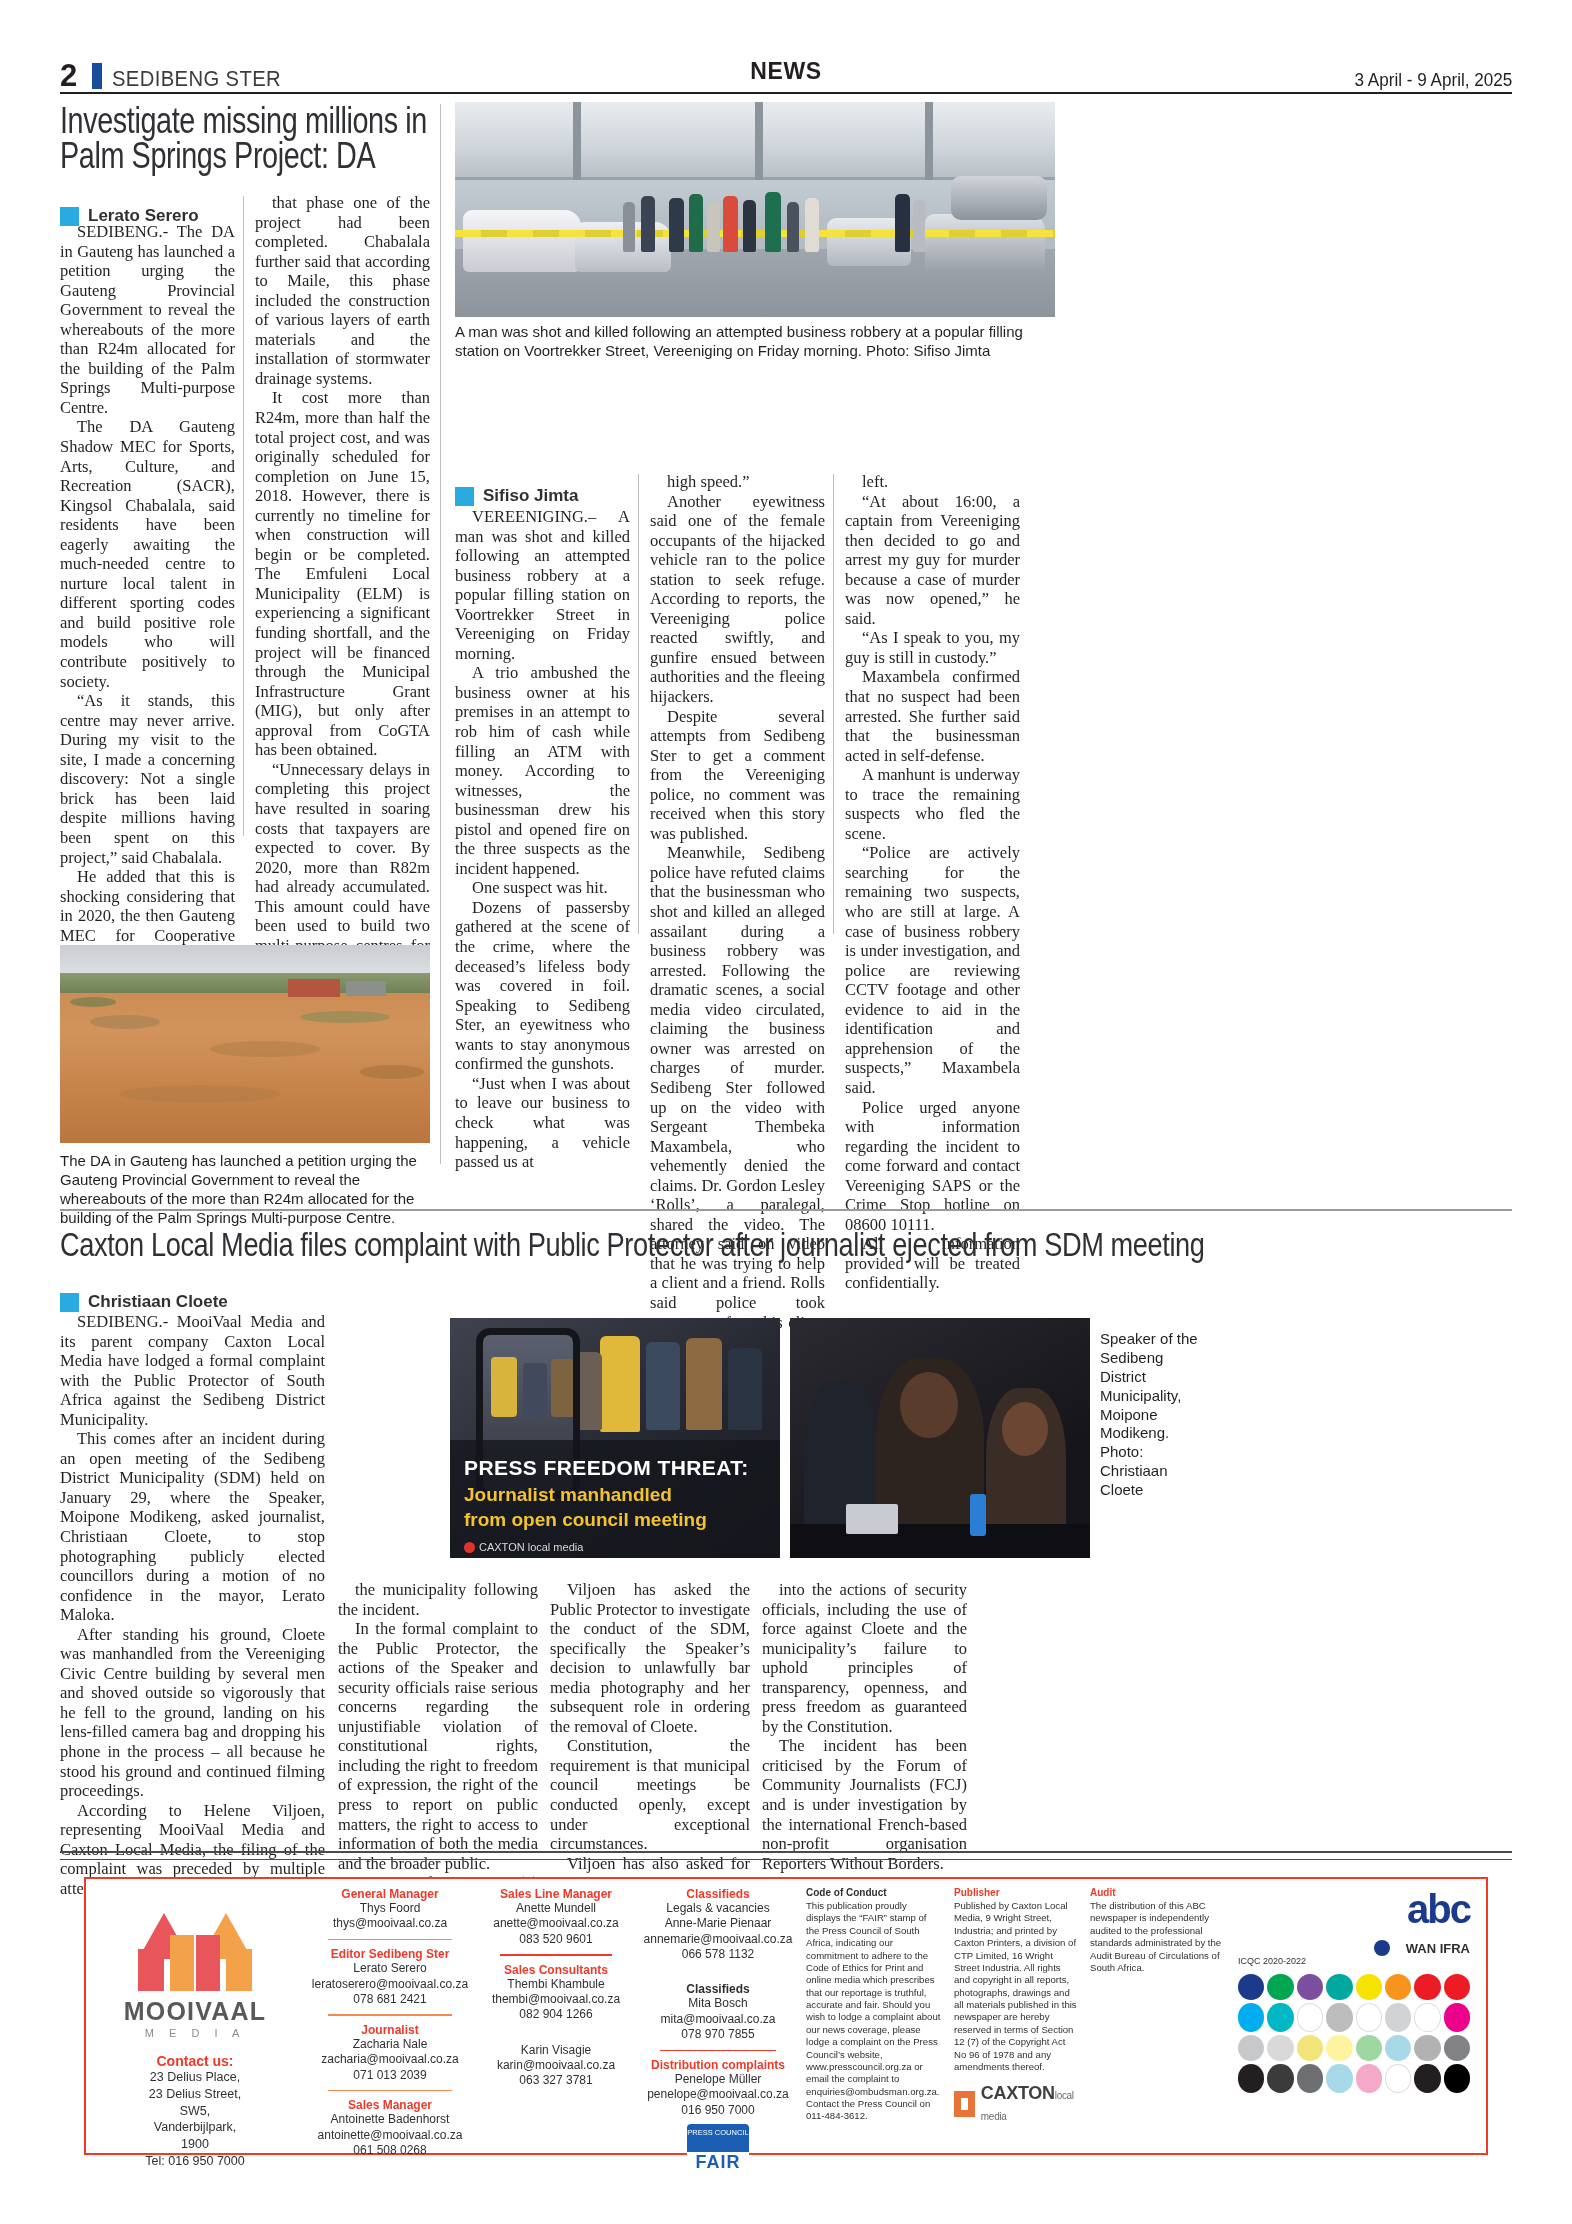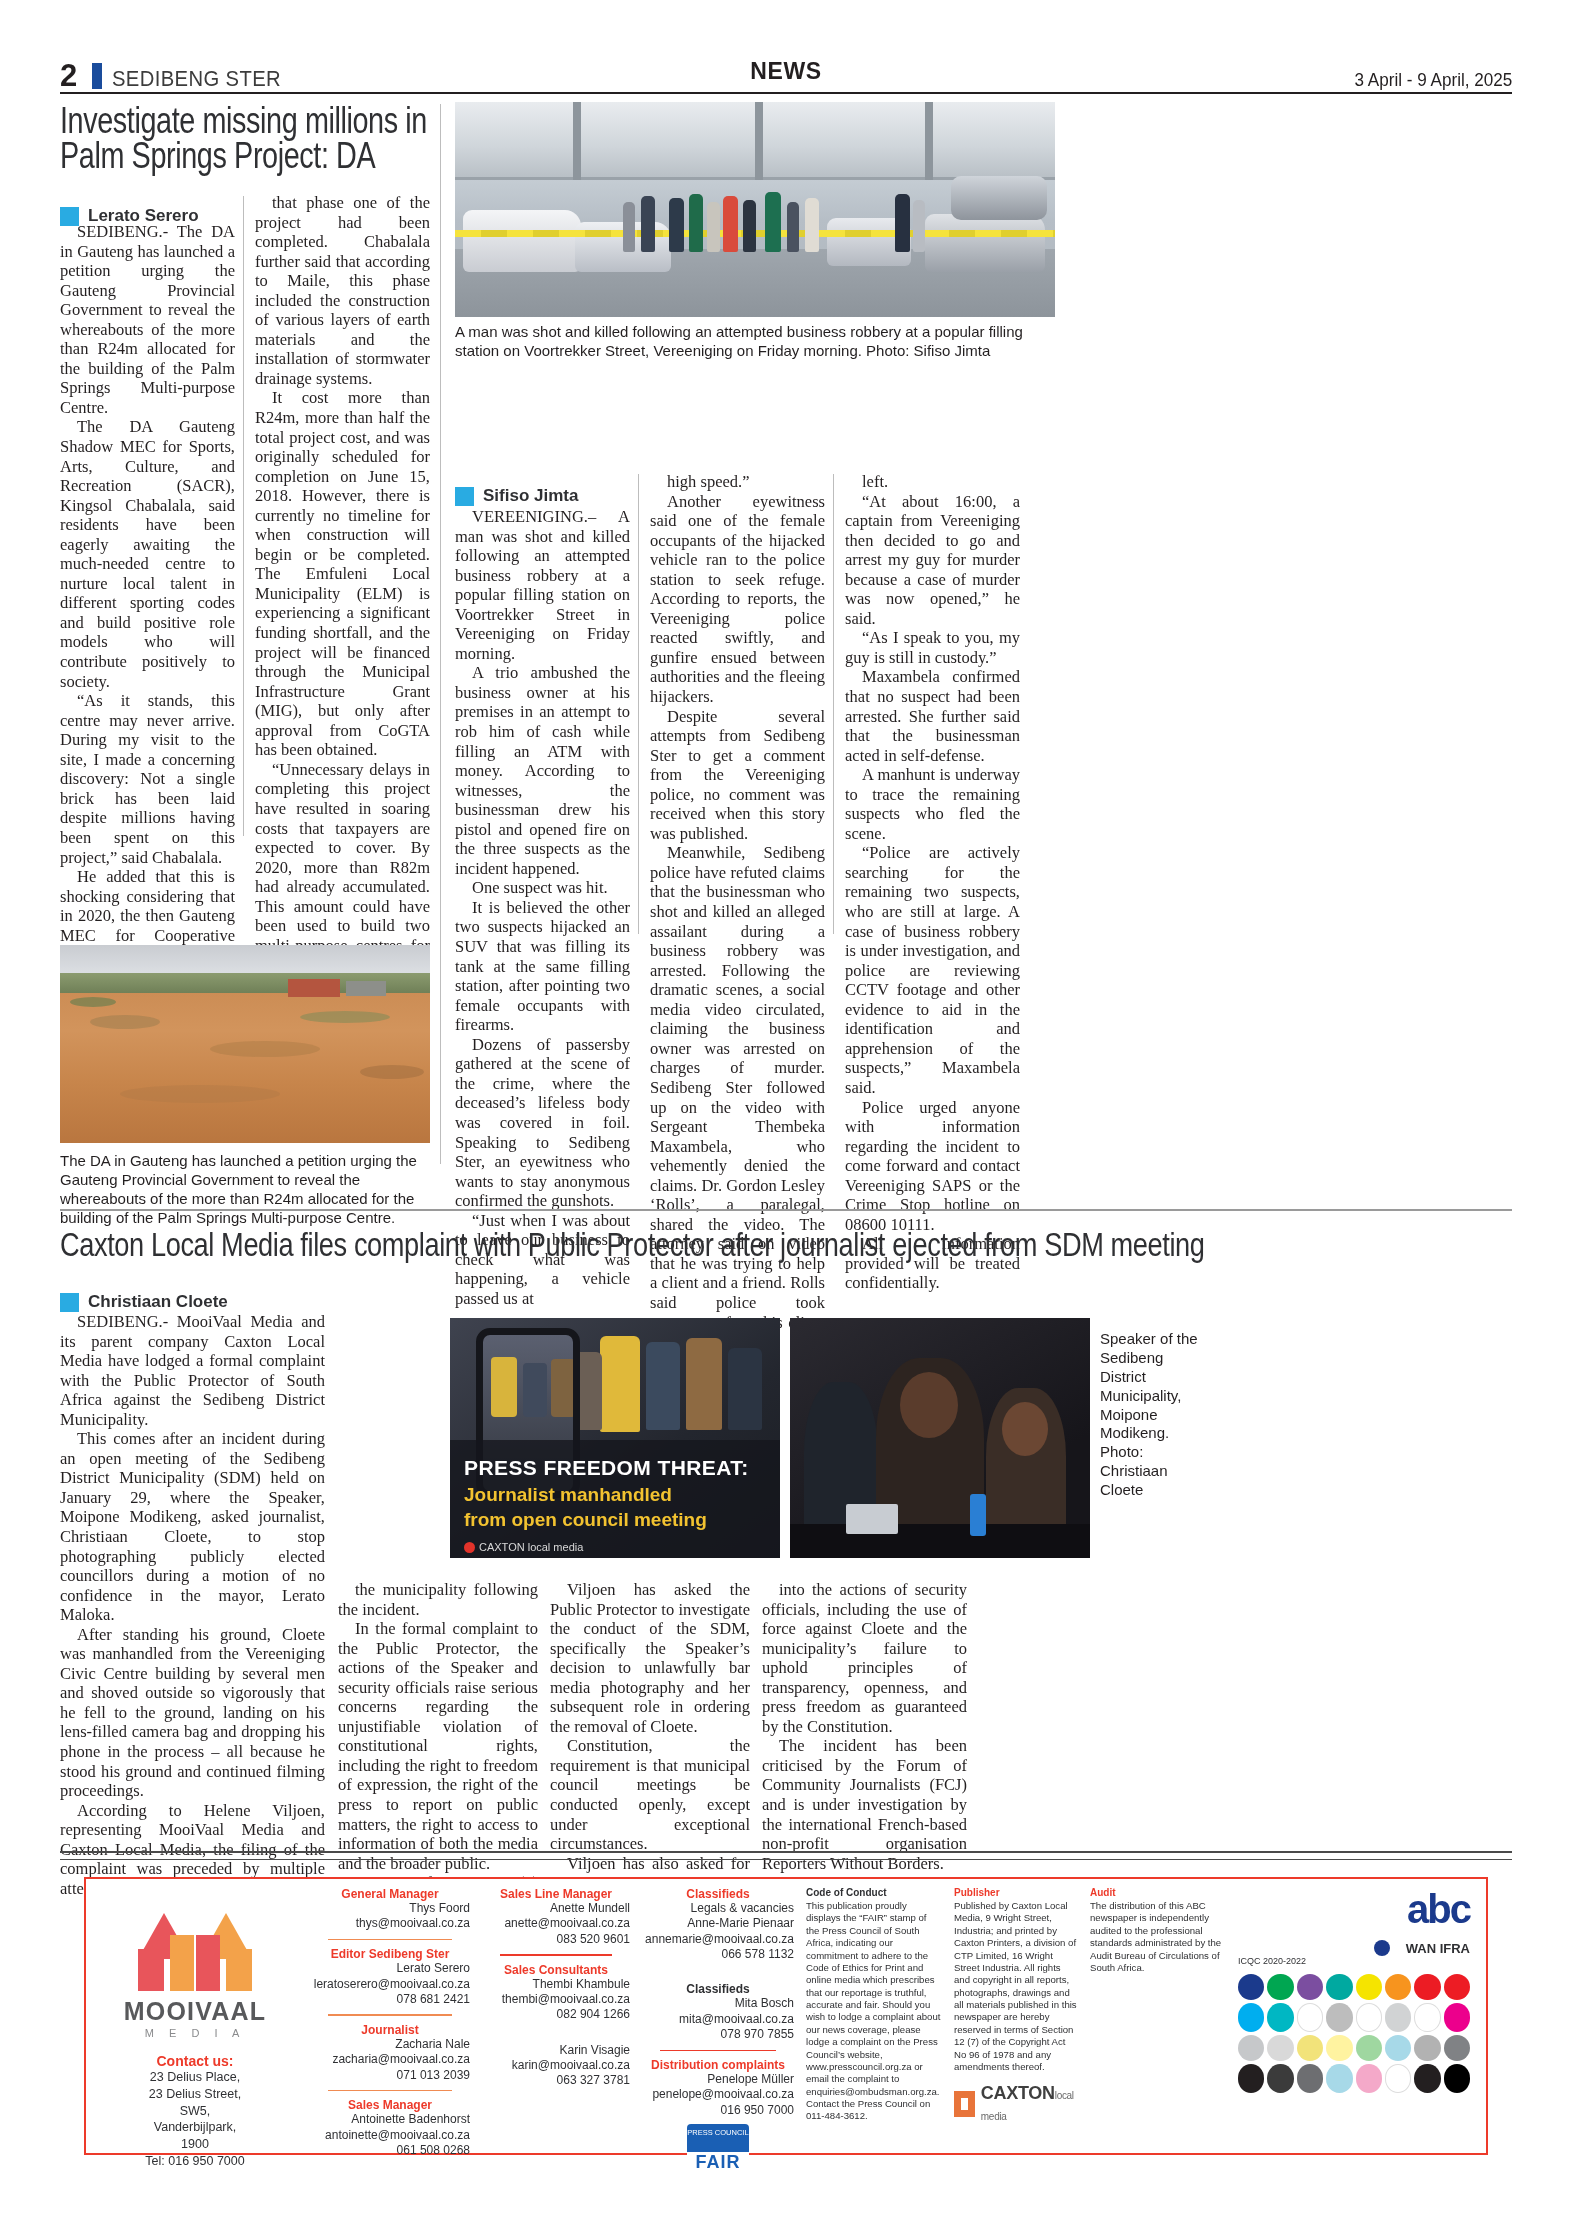--- a/index.html
+++ b/index.html
@@ -132,21 +132,21 @@
   #footer-rule2 { position: absolute; left: 60px; top: 1859px; width: 1452px; height: 1px; background: #4a4a4a; }
   #footerbox {
     position: absolute; left: 84px; top: 1877px; width: 1404px; height: 278px;
     border: 2px solid #ed3a2a; background: #fff;
     font-family: "Liberation Sans", sans-serif;
     display: flex;
   }
   .fcol { padding: 8px 6px 0; }
   .fhd { color: #ed3a2a; font-weight: bold; font-size: 12px; text-align: center; }
   .fhd.dark { color: #2f3033; }
-  .fline { font-size: 12px; text-align: right; color: #2f3033; line-height: 1.28; }
+  .fline { font-size: 12px; text-align: center; color: #2f3033; line-height: 1.28; }
   .fsep { height: 1.5px; background: #ed3a2a; margin: 7px 18px; }
   .fsep.orange { background: #f08b52; }
   .fblock { margin-bottom: 6px; }
   .fsmall { font-size: 9.6px; line-height: 1.29; color: #2f3033; text-align: left; }
   .fsmall-hd { font-size: 10px; font-weight: bold; color: #2f3033; margin-bottom: 2px; }
 
   
   .mv-wrap { text-align: center; padding-top: 18px; }
   .mv-mark { position: relative; width: 118px; height: 86px; margin: 0 auto 6px; }
   .mv-name { font-size: 25px; font-weight: bold; letter-spacing: 1.2px; color: #58595b; }
@@ -248,21 +248,20 @@
 
   <div id="art2-byline" class="byline">
     <span class="sq"></span>
     <span class="nm">Sifiso Jimta</span>
   </div>
 
   <div id="a2c1" class="body-col">
     <p class="first">VEREENIGING.– A man was shot and killed following an attempted business robbery at a popular filling station on Voortrekker Street in Vereeniging on Friday morning.</p>
     <p>A trio ambushed the business owner at his premises in an attempt to rob him of cash while filling an ATM with money. According to witnesses, the businessman drew his pistol and opened fire on the three suspects as the incident happened.</p>
     <p>One suspect was hit.</p>
-    <p>It is believed the other two suspects hijacked an SUV that was filling its tank at the same filling station, after pointing two female occupants with firearms.</p>
     <p>Dozens of passersby gathered at the scene of the crime, where the deceased’s lifeless body was covered in foil. Speaking to Sedibeng Ster, an eyewitness who wants to stay anonymous confirmed the gunshots.</p>
     <p>“Just when I was about to leave our business to check what was happening, a vehicle passed us at</p>
   </div>
   <div id="a2-vr1" class="vrule"></div>
   <div id="a2c2" class="body-col">
     <p>high speed.”</p>
     <p>Another eyewitness said one of the female occupants of the hijacked vehicle ran to the police station to seek refuge. According to reports, the Vereeniging police reacted swiftly, and gunfire ensued between authorities and the fleeing hijackers.</p>
     <p>Despite several attempts from Sedibeng Ster to get a comment from the Vereeniging police, no comment was received when this story was published.</p>
     <p>Meanwhile, Sedibeng police have refuted claims that the businessman who shot and killed an alleged assailant during a business robbery was arrested. Following the dramatic scenes, a social media video circulated, claiming the business owner was arrested on charges of murder. Sedibeng Ster followed up on the video with Sergeant Thembeka Maxambela, who vehemently denied the claims. Dr. Gordon Lesley ‘Rolls’, a paralegal, shared the video. The attorney said on video that he was trying to help a client and a friend. Rolls said police took statements from his client and</p>
   </div>

